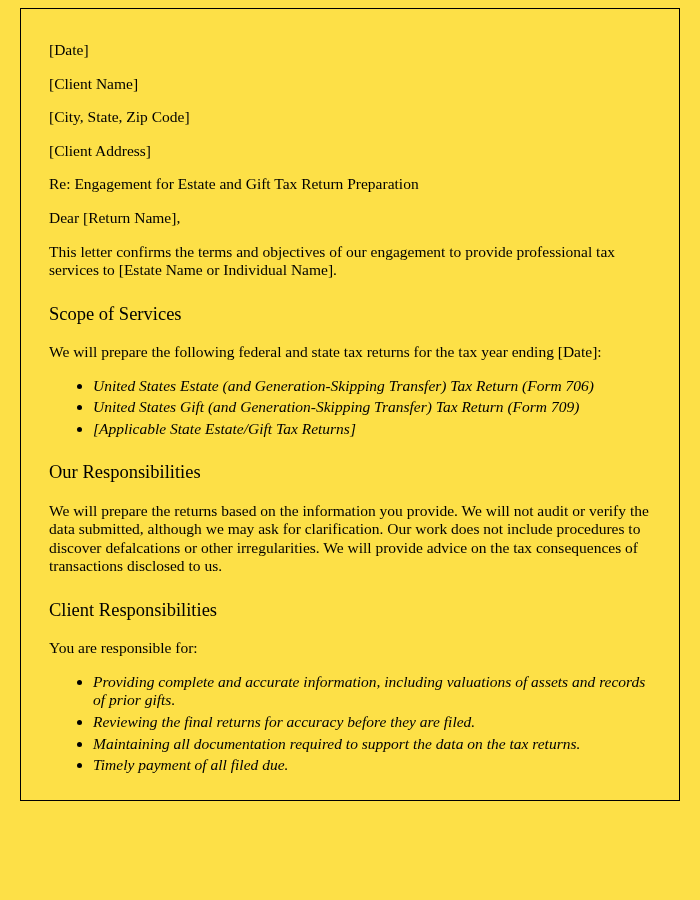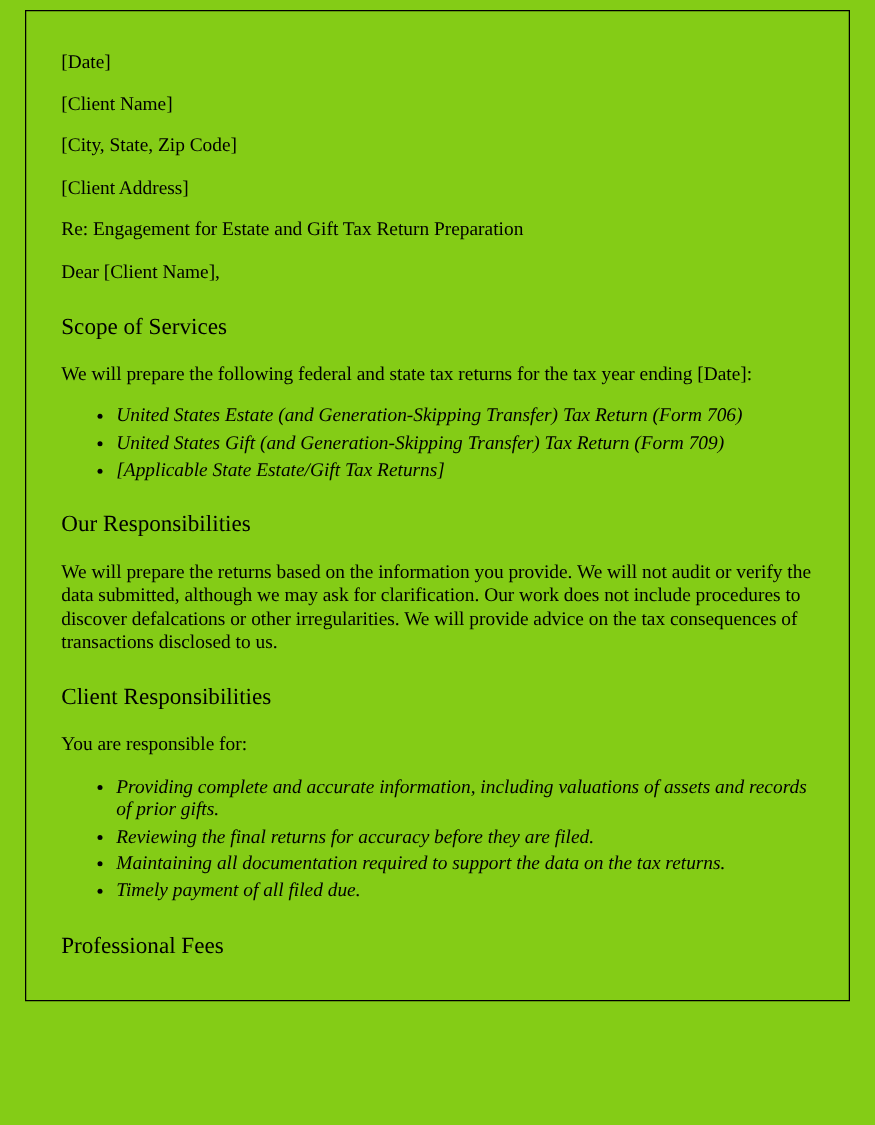--- a/index.html
+++ b/index.html
@@ -7,21 +7,21 @@
     padding: 0;
     background: #ffffff;
     width: 700px;
     height: 900px;
     overflow: hidden;
   }
   .canvas {
     position: relative;
     width: 700px;
     height: 900px;
-    background: #84cc16;
+    background: #fde047;
   }
   .page {
     position: absolute;
     left: 20px;
     top: 8px;
     width: 660px;
     height: 793px;
     box-sizing: border-box;
     border: 1px solid #000000;
     padding: 32px 28px 0 28px;
@@ -69,22 +69,23 @@
     <p class="date-line">[Date]</p>
 
     <div class="addr-block">
       <p class="addr-line">[Client Name]</p>
       <p class="addr-line">[City, State, Zip Code]</p>
       <p class="addr-line">[Client Address]</p>
     </div>
 
     <p>Re: Engagement for Estate and Gift Tax Return Preparation</p>
 
-    <p>Dear [Client Name],</p>
+    <p>Dear [Return Name],</p>
 
+    <p>This letter confirms the terms and objectives of our engagement to provide professional tax services to [Estate Name or Individual Name].</p>
 
     <h2 class="section-heading">Scope of Services</h2>
     <p>We will prepare the following federal and state tax returns for the tax year ending [Date]:</p>
     <ul class="bullets">
       <li>United States Estate (and Generation-Skipping Transfer) Tax Return (Form 706)</li>
       <li>United States Gift (and Generation-Skipping Transfer) Tax Return (Form 709)</li>
       <li>[Applicable State Estate/Gift Tax Returns]</li>
     </ul>
 
     <h2 class="section-heading">Our Responsibilities</h2>

